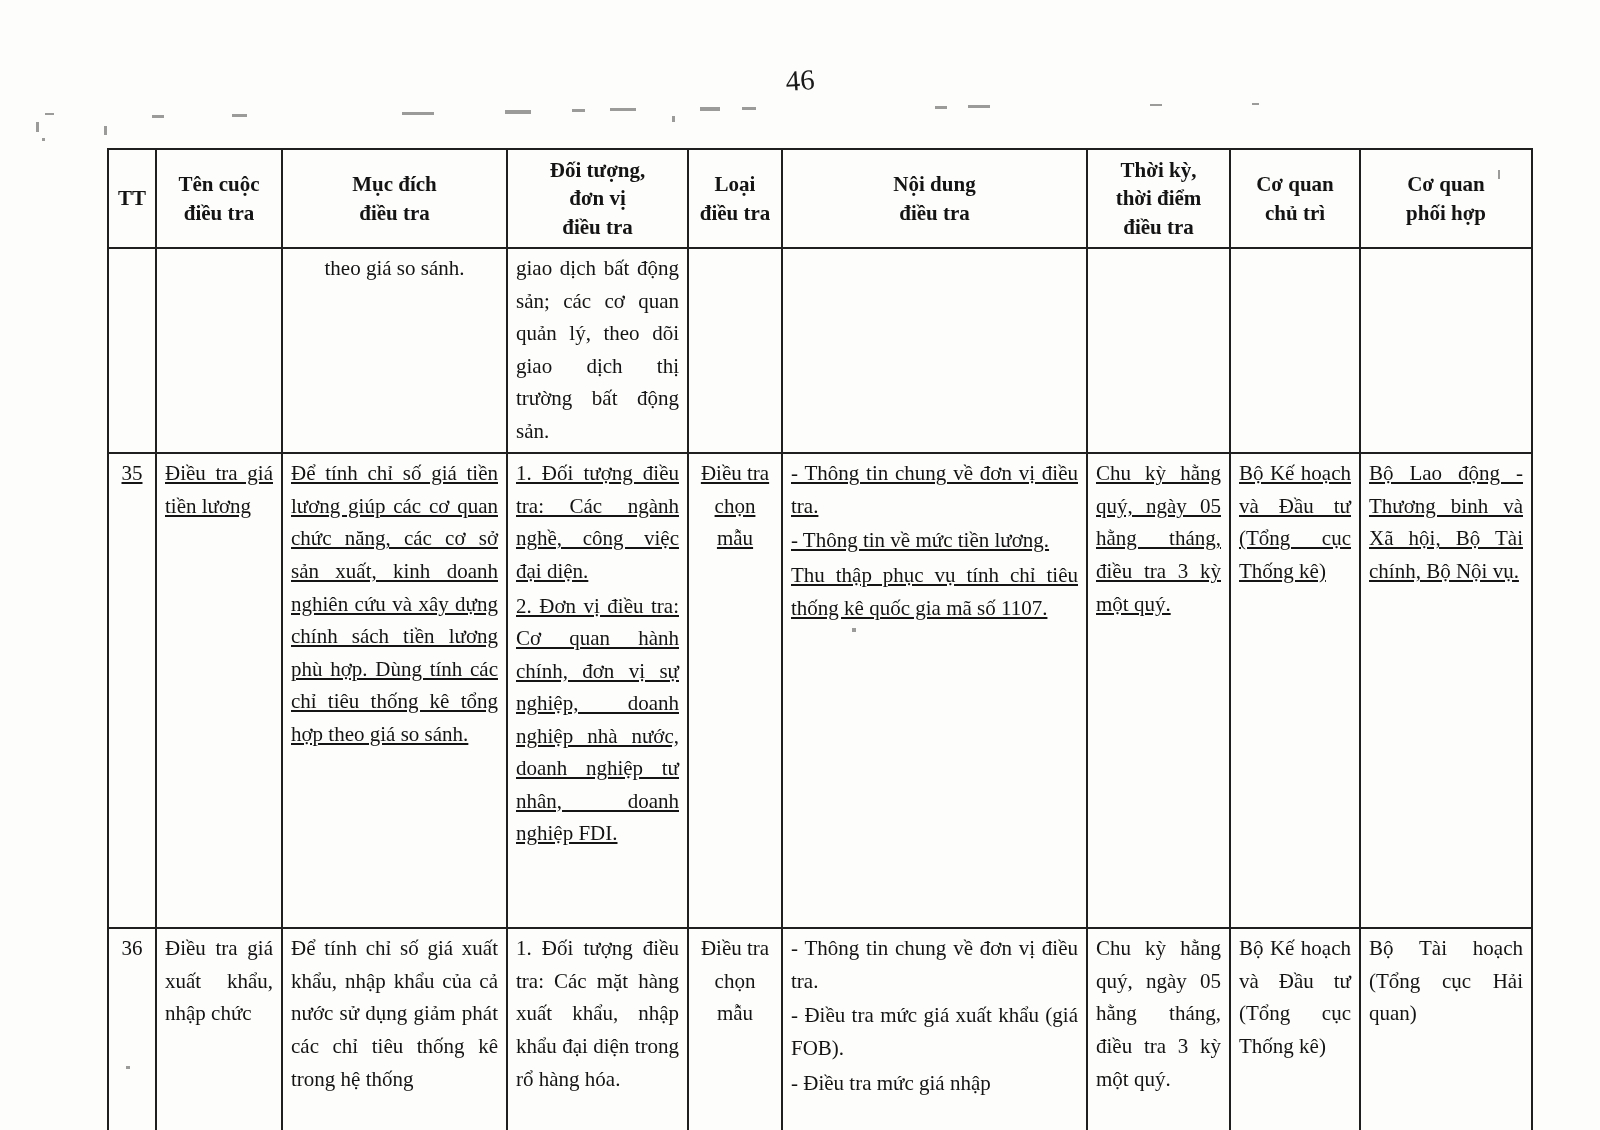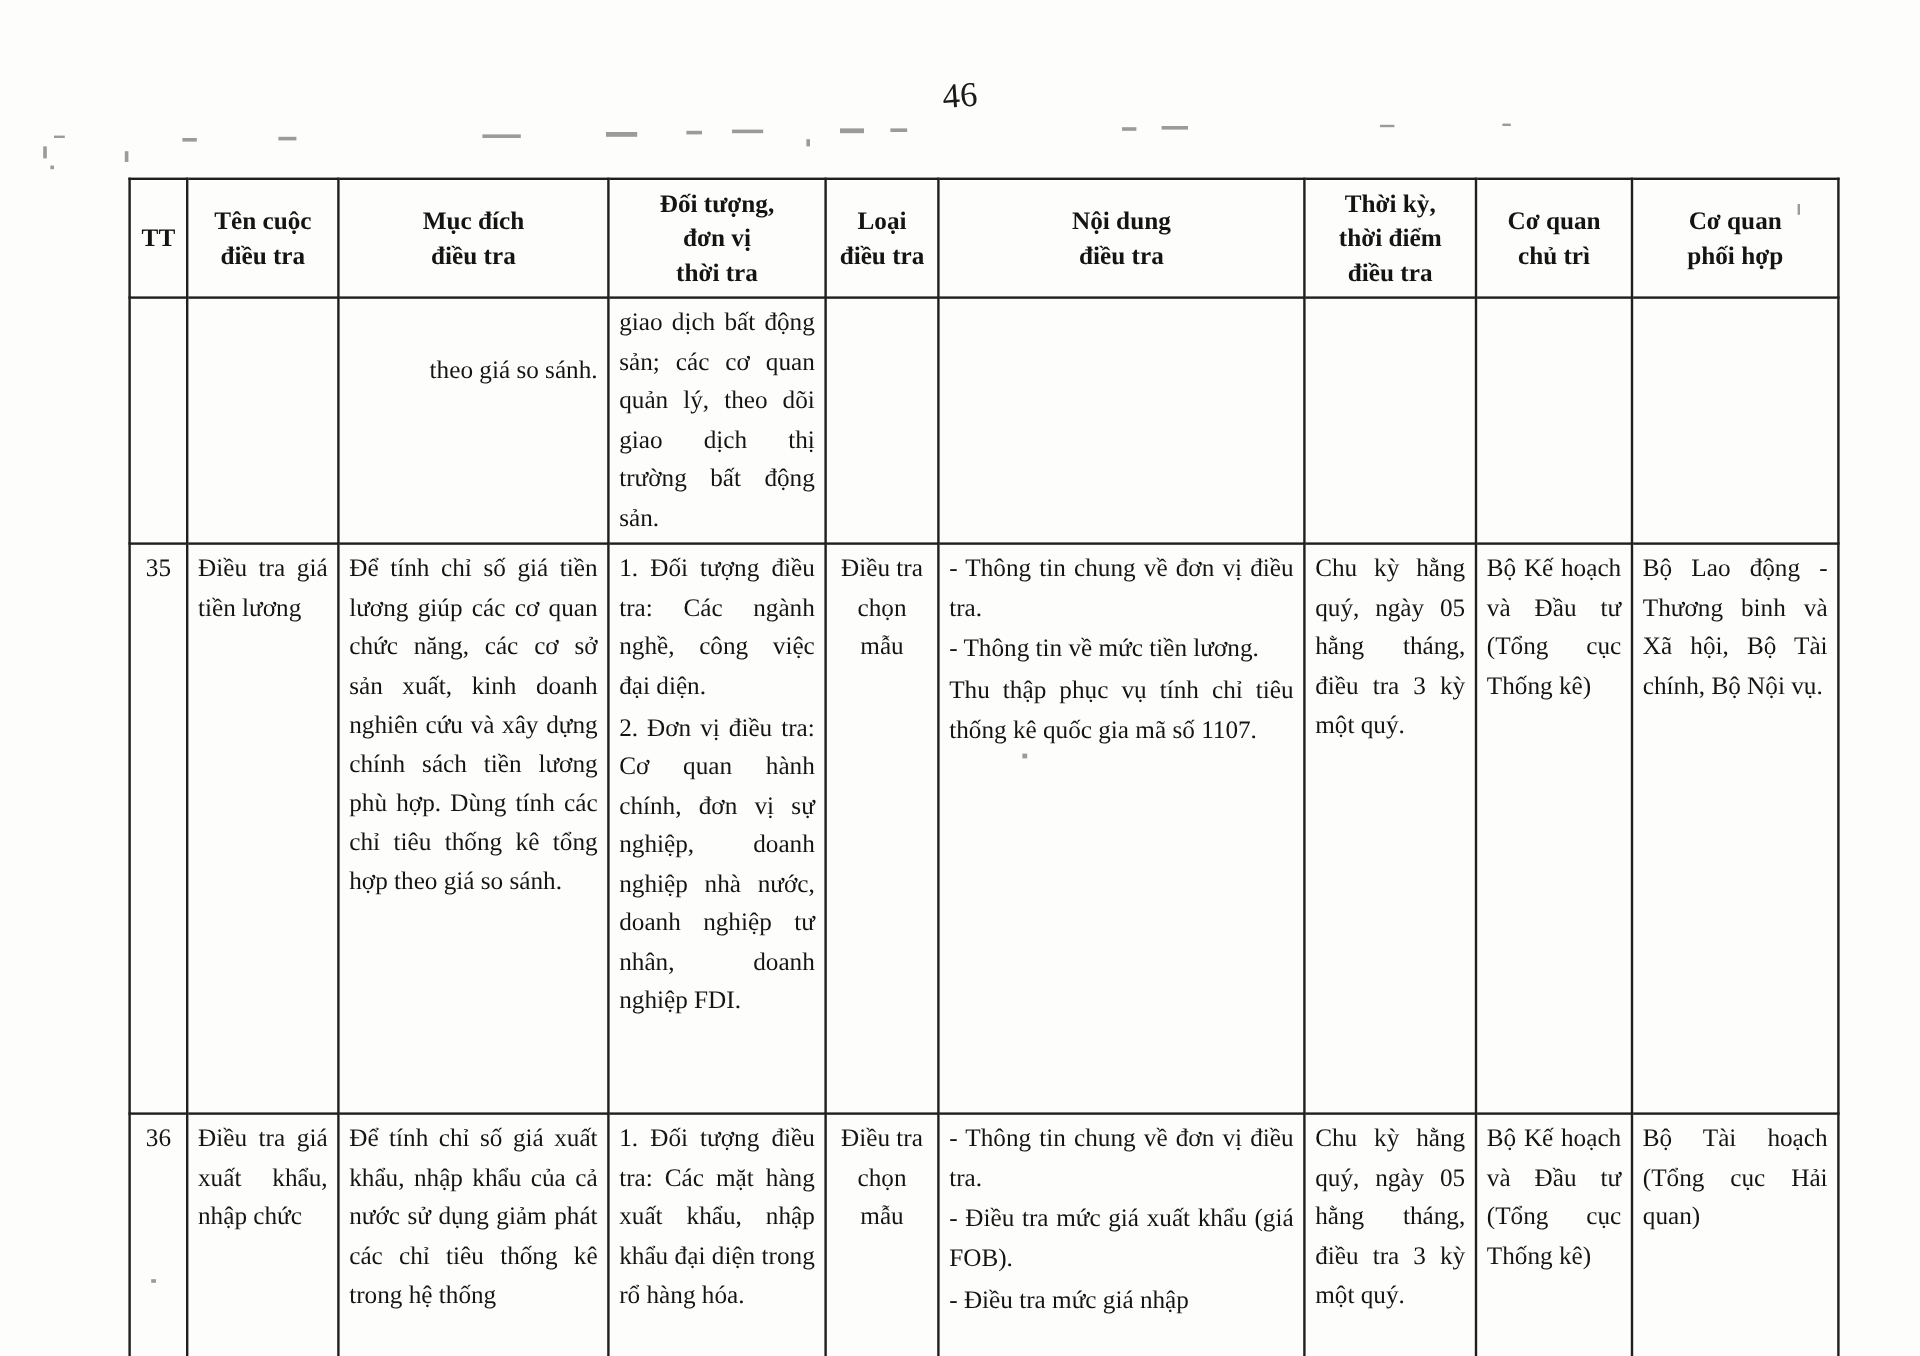--- a/index.html
+++ b/index.html
@@ -22,26 +22,26 @@
   table.survey th,table.survey td{
     border:2px solid #1f1f1f;vertical-align:top;
     padding:3px 8px;overflow:hidden;
   }
   table.survey th{
     vertical-align:middle;text-align:center;font-weight:bold;
     white-space:pre-line;line-height:1.35;padding:6px 4px;
   }
   thead tr{height:89px;}
   tr.row-cont{height:193px;}
-  tr.row-35{height:475px;}
+  tr.row-35{height:475px;text-decoration:underline;}
   tr.row-36{height:214px;}
   td p{margin:0 0 2px 0;text-align:justify;}
   td.tt-cell{text-align:center;padding-top:6px;}
   td.loai-cell p{text-align:center;}
-  td.muc-cont p{text-align:right;margin-top:40px;}
+  td.muc-cont p{text-align:center;}
 </style>
 </head>
 <body>
 
 <div class="page-number">46</div>
 
 <div>
   <div class="speck" style="left:36px;top:122px;width:3px;height:10px;"></div>
   <div class="speck" style="left:42px;top:138px;width:3px;height:3px;"></div>
   <div class="speck" style="left:104px;top:126px;width:3px;height:9px;"></div>
@@ -78,21 +78,21 @@
   </colgroup>
   <thead>
     <tr>
       <th>TT</th>
       <th>Tên cuộc
 điều tra</th>
       <th>Mục đích
 điều tra</th>
       <th>Đối tượng,
 đơn vị
-thời tra</th>
+điều tra</th>
       <th>Loại
 điều tra</th>
       <th>Nội dung
 điều tra</th>
       <th>Thời kỳ,
 thời điểm
 điều tra</th>
       <th>Cơ quan
 chủ trì</th>
       <th>Cơ quan

